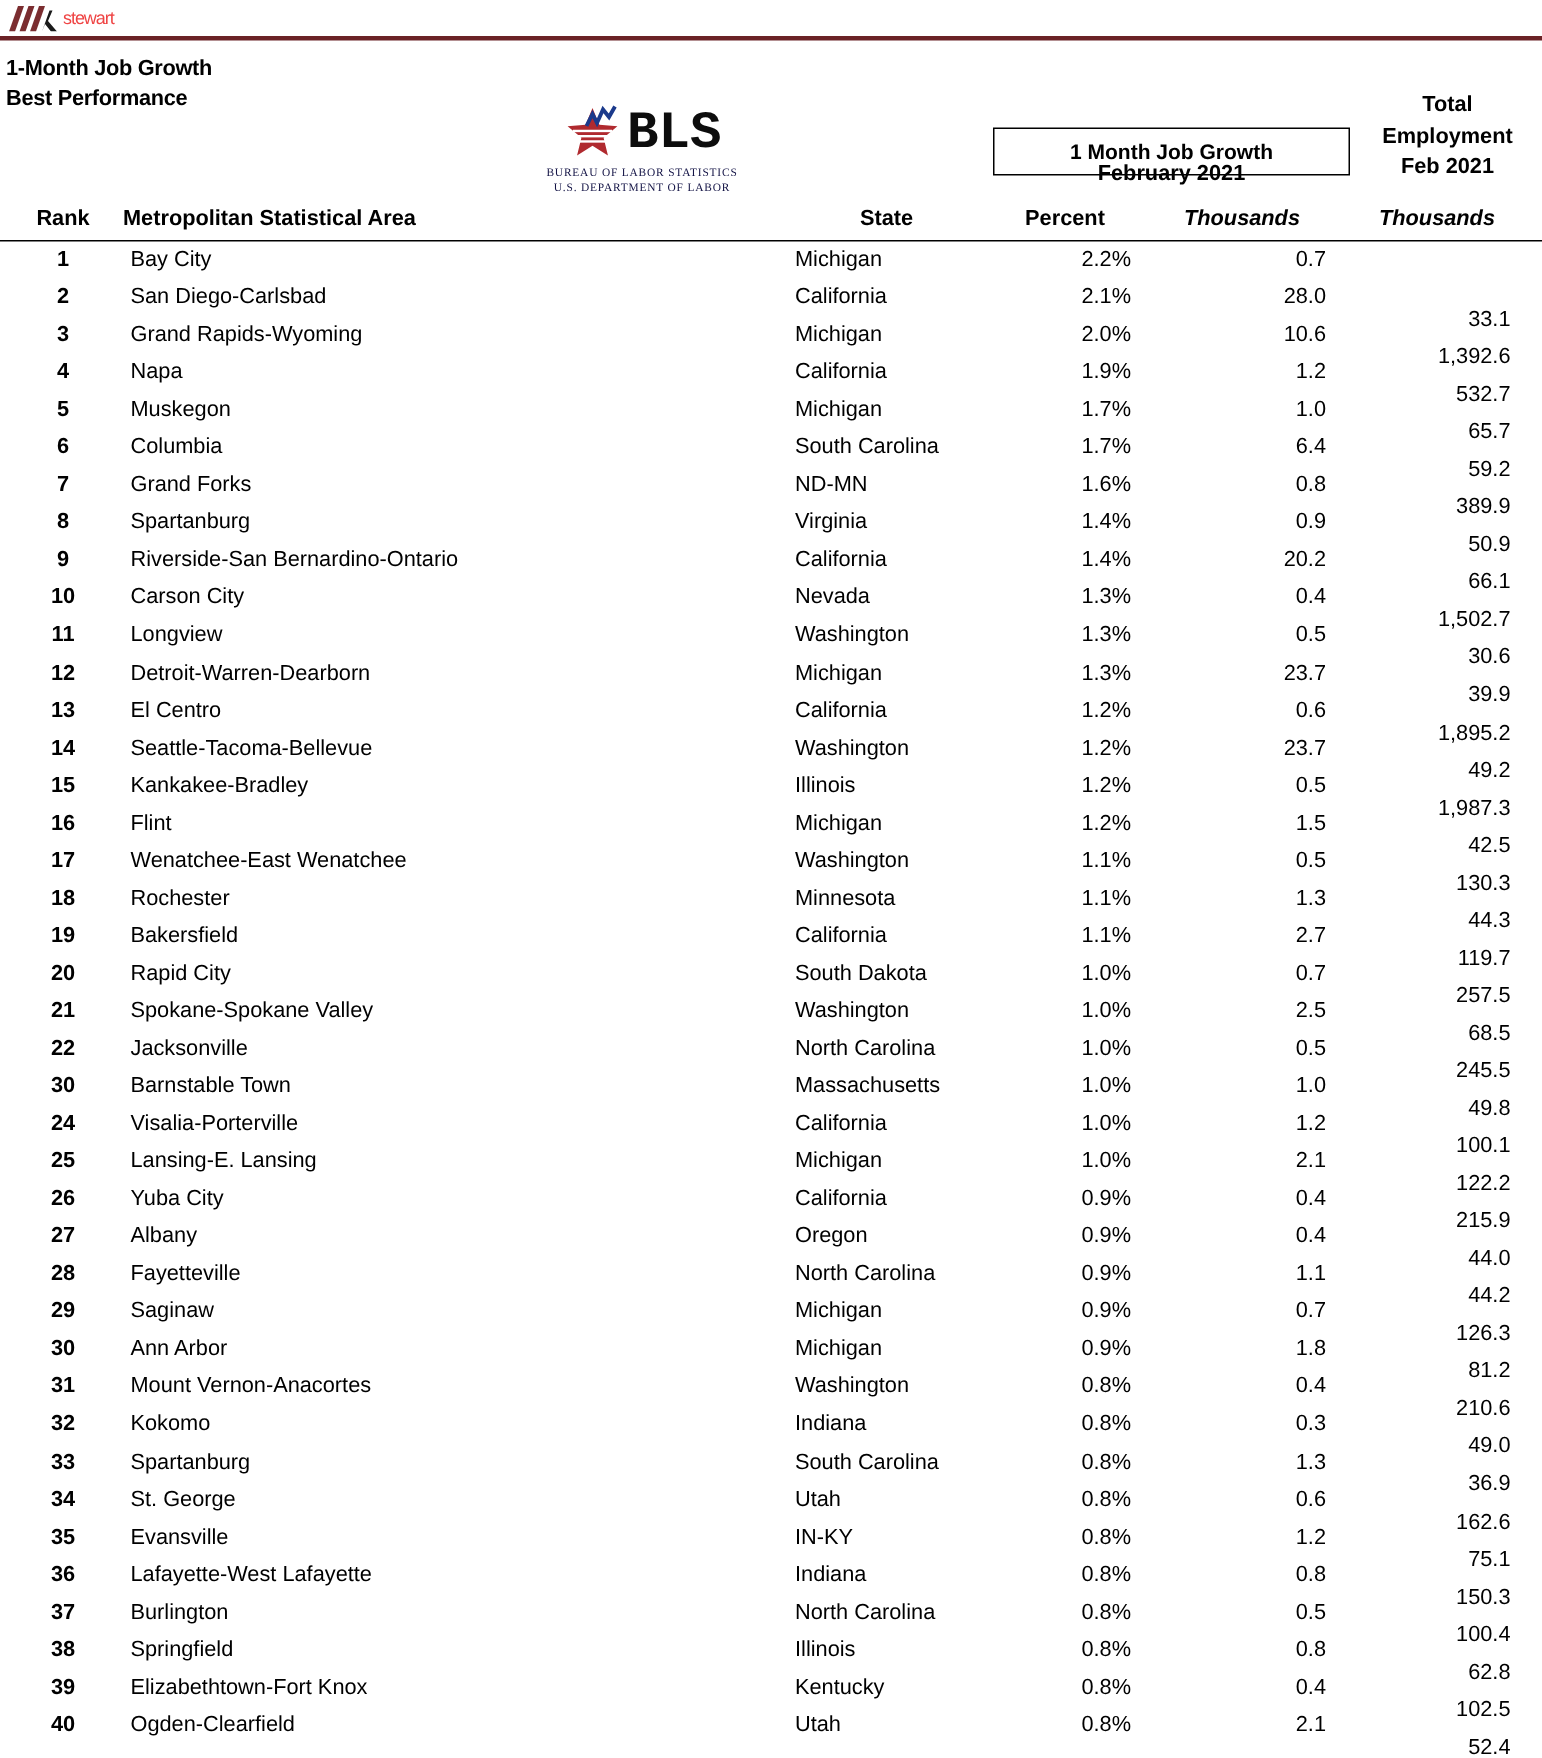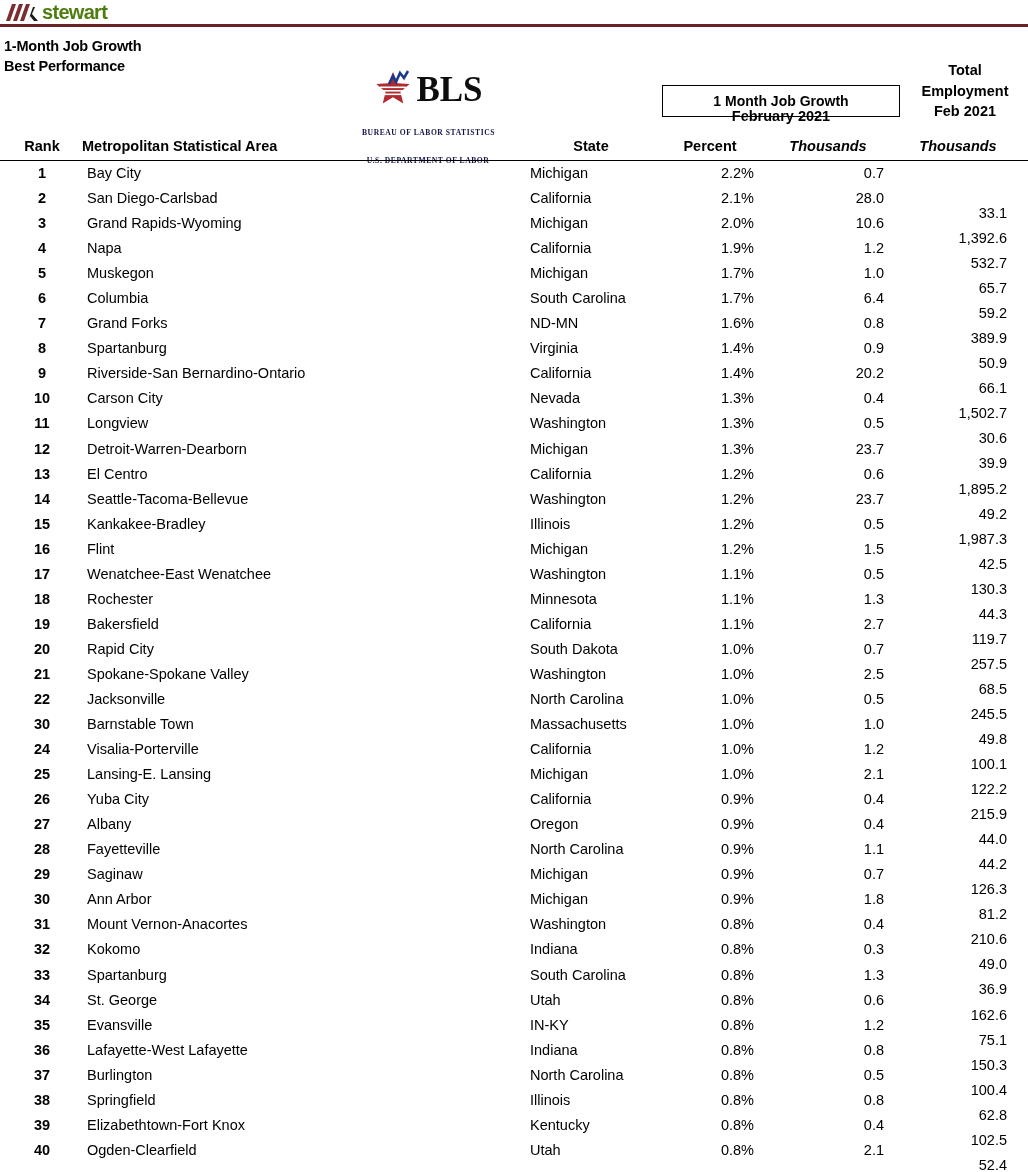--- a/index.html
+++ b/index.html
@@ -23,47 +23,47 @@
     font-size:14.5px; font-weight:bold; letter-spacing:-0.2px;
     white-space:nowrap;
   }
   
   .stewart-logo {
     display:flex; align-items:center; gap:2px; padding-right:2px;
   }
   .stewart-slashes { display:flex; align-items:center; height:17px; }
   .stewart-slashes svg { display:block; }
   .stewart-word {
-    font-size:20px; font-weight:bold; letter-spacing:-0.7px;
-    color:#4d7c0f; line-height:1;
+    font-size:12px; font-weight:normal; letter-spacing:-0.7px;
+    color:#ef4444; line-height:1;
   }
 
   
   .subtitle {
     position:absolute; left:4px; top:36px;
     font-size:14.5px; font-weight:bold; line-height:20px;
     letter-spacing:-0.2px;
   }
 
   
   .bls-logo {
     position:absolute; left:362px; top:70px;
     width:132px; text-align:center;
   }
   .bls-main { display:flex; align-items:center; justify-content:center; gap:3px; }
   .bls-star { width:40px; height:40px; display:block; }
   .bls-letters {
-    font-family:Liberation Serif, serif;
+    font-family:Liberation Mono, monospace;
     font-size:35px; font-weight:bold; line-height:0.95;
     letter-spacing:0px; color:#0d0d0d;
   }
   .bls-sub {
     font-family:"Liberation Serif", serif;
     font-size:7.6px; letter-spacing:0.55px; line-height:9.5px;
-    color:#141446; margin-top:18px; white-space:nowrap;font-weight:bold;
+    color:#141446; margin-top:0; white-space:nowrap;
   }
 
   
   .hdr-total {
     position:absolute; left:902px; top:60px; width:126px;
     text-align:center; font-size:14.5px; font-weight:bold; line-height:20.5px;
   }
 
   .jobgrowth-box {
     position:absolute; left:662px; top:85px; width:238px; height:32px;

